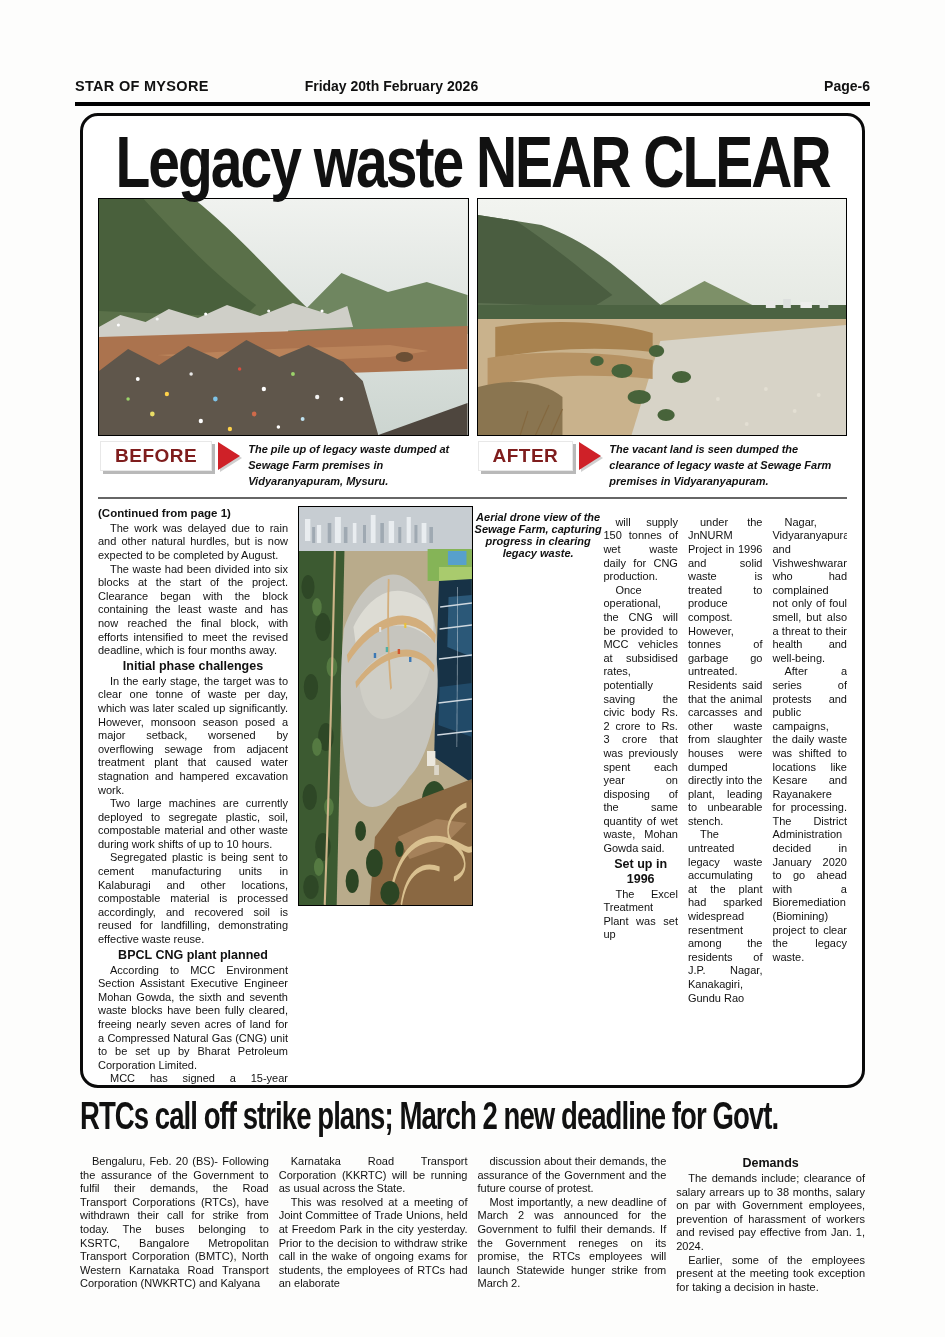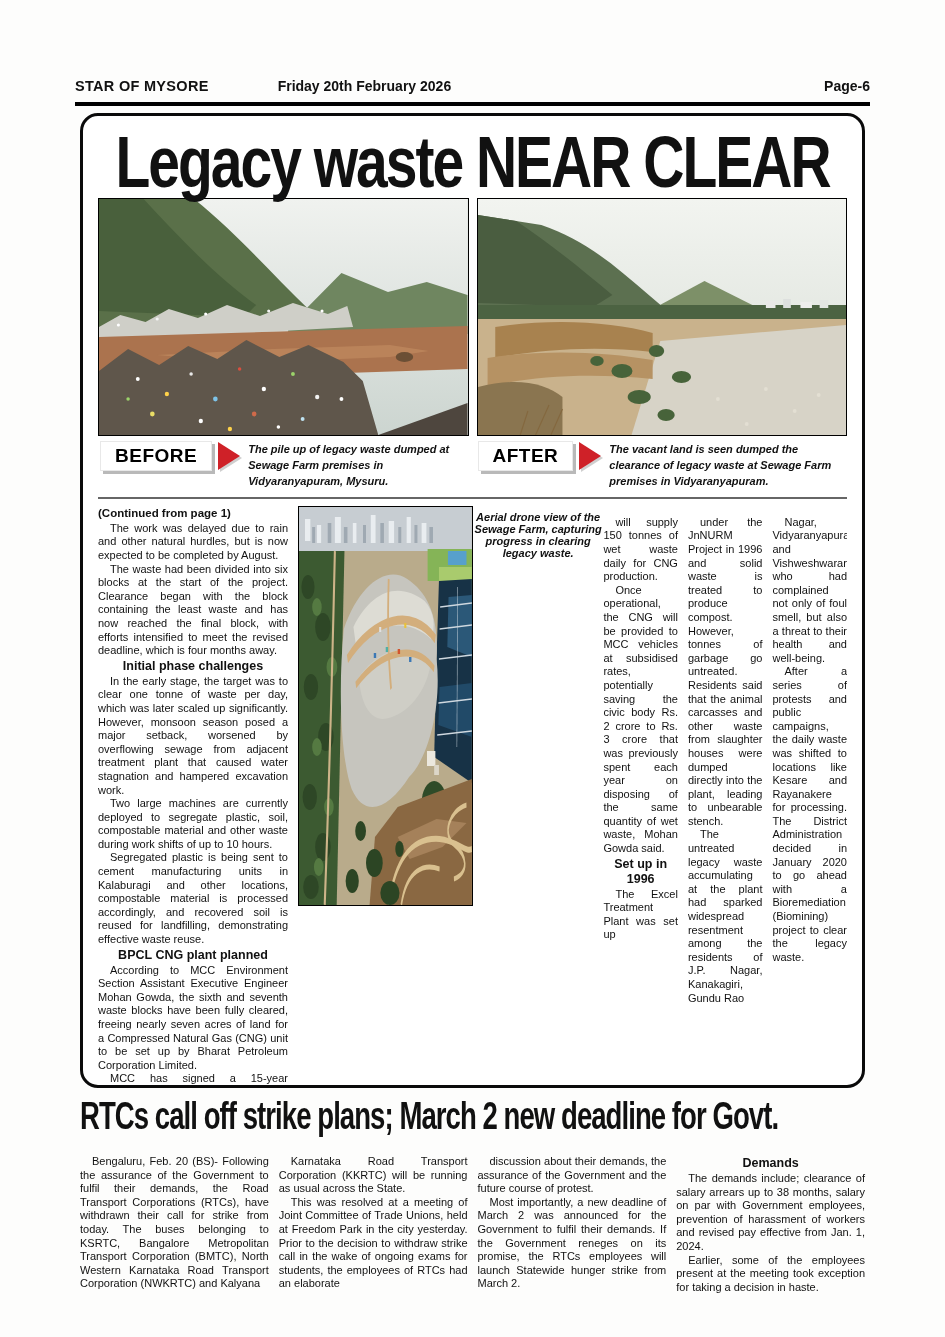--- a/index.html
+++ b/index.html
@@ -6,21 +6,21 @@
   body{
     width:945px;height:1337px;background:#fdfdfc;position:relative;
     font-family:"Liberation Sans", sans-serif;color:#111;overflow:hidden;
   }
   
   .header{
     position:absolute;left:75px;right:75px;top:78px;height:24px;
     border-bottom:4px solid #000;display:flex;align-items:flex-start;
   }
   .masthead{font-weight:bold;font-size:14.5px;letter-spacing:.3px;}
-  .hdate{font-weight:bold;font-size:14px;margin-left:69px;}
+  .hdate{font-weight:bold;font-size:14px;margin-left:96px;}
   .pageno{margin-left:auto;font-weight:bold;font-size:14px;}
 
   
   .main-box{
     position:absolute;left:80px;right:80px;top:113px;height:975px;
     border:3.5px solid #0a0a0a;border-radius:18px;background:#fff;
     padding:4px 15px;box-sizing:border-box;overflow:hidden;
   }
   .headline{
     margin:0;height:78px;line-height:64px;text-align:center;white-space:nowrap;
@@ -28,21 +28,21 @@
     transform:scaleY(1.28);transform-origin:center top;
   }
   .photos{display:flex;gap:8px;}
   .photo{flex:1;height:236px;border:1px solid #000;overflow:hidden;background:#dfe3df;}
   .photo svg, .drone svg{display:block;width:100%;height:100%;}
 
   .caps{display:flex;gap:10px;padding:5px 2px 7px;border-bottom:2px solid #666;}
   .cap-half{flex:1;display:flex;align-items:flex-start;gap:4px;}
   .tag{
     background:#fff;box-shadow:3px 3px 0 #b9b9b9;border:1px solid #e8e8e8;
-    padding:3px 14px;font-weight:bold;font-size:19px;letter-spacing:.5px;color:#000000;
+    padding:3px 14px;font-weight:bold;font-size:19px;letter-spacing:.5px;color:#7f1d1d;
   }
   .arrow{
     width:0;height:0;margin:1px 4px 0 2px;flex:none;
     border-top:14px solid transparent;border-bottom:14px solid transparent;
     border-left:22px solid #cf2128;filter:drop-shadow(2px 2px 0 #cfcfcf);
   }
   .cap-text{flex:1;font-size:11px;font-weight:bold;font-style:italic;line-height:1.45;padding-top:1px;}
 
   .body{display:flex;gap:10px;margin-top:7px;height:606px;overflow:hidden;}
   .col1{width:190px;flex:none;}

